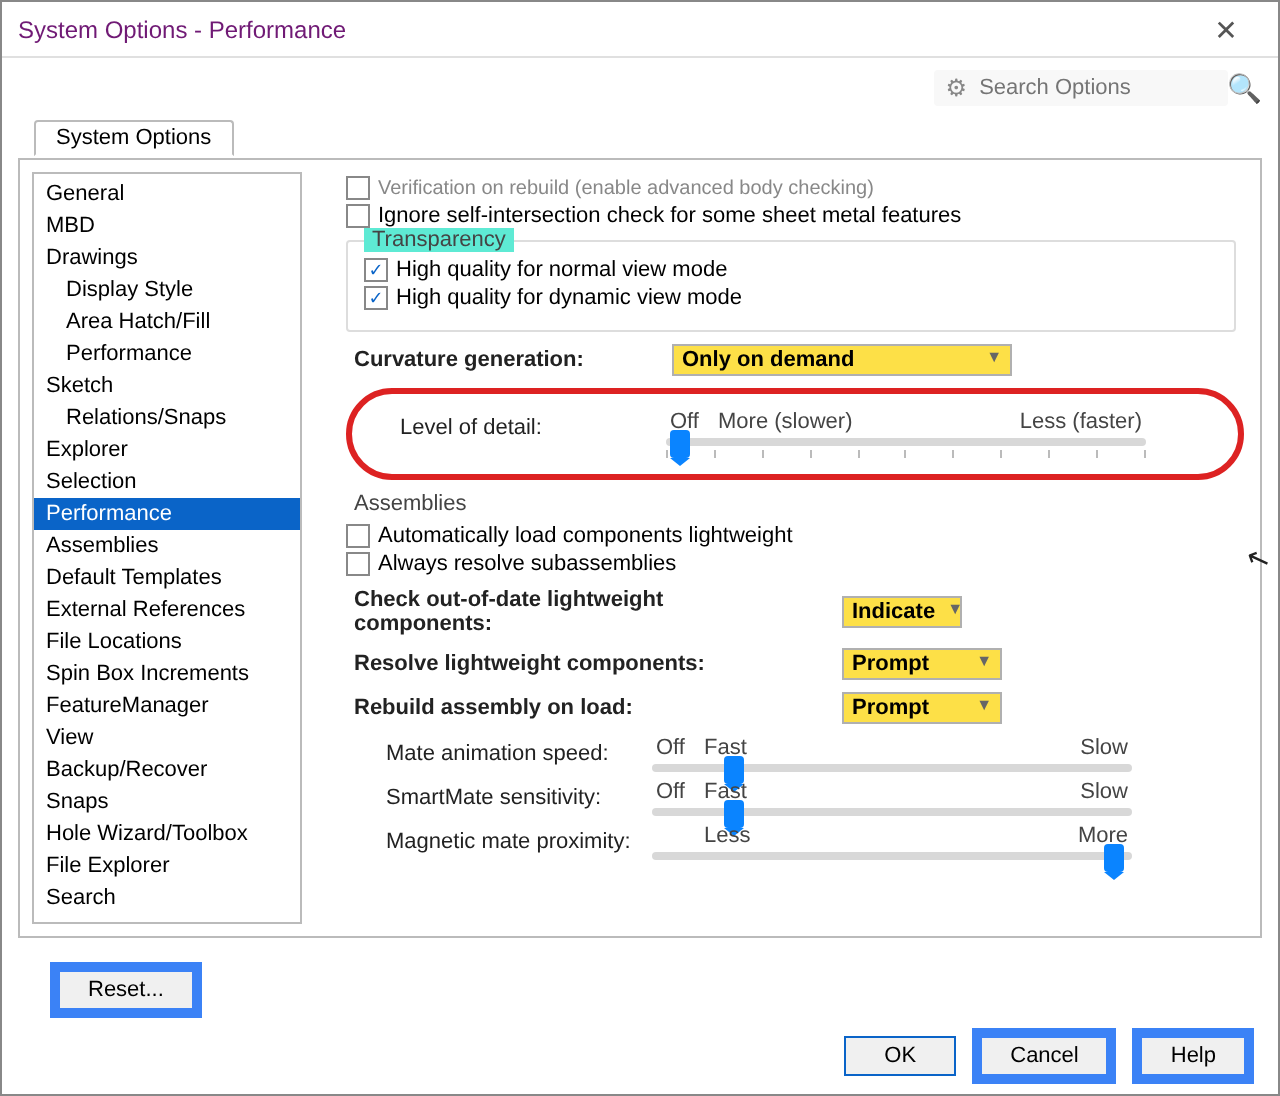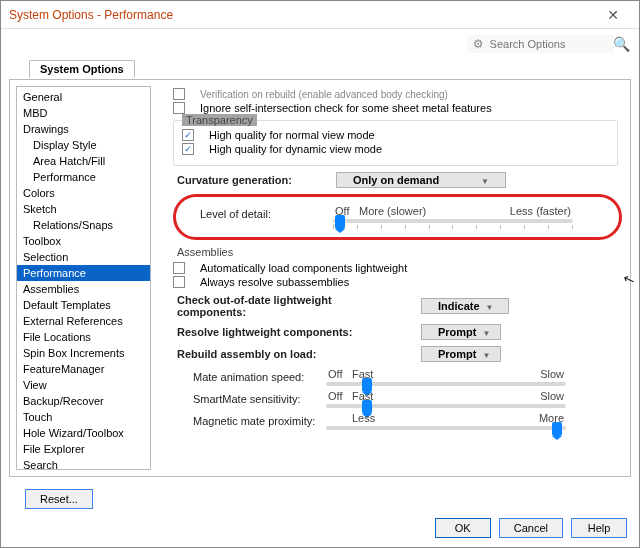--- a/index.html
+++ b/index.html
@@ -1,57 +1,57 @@
 <!DOCTYPE html>
 <html><head>
 <meta charset="utf-8">
 <style>
   * { box-sizing: border-box; font-family: "Segoe UI", Tahoma, sans-serif; font-size: 11px; }
   body { margin: 0; background: #fff; }
   .window { width: 640px; height: 548px; border: 1px solid #888; position: relative; background: #fff; display: flex; flex-direction: column; overflow: hidden; }
   .titlebar { height: 28px; display: flex; align-items: center; padding: 0 8px; border-bottom: 1px solid #e0e0e0; }
-  .titlebar .title { flex: 1; font-size: 12px; color: #c2410c; }
+  .titlebar .title { flex: 1; font-size: 12px; color: #701a75; }
   .titlebar .close { width: 36px; text-align: center; color: #555; font-size: 14px; cursor: pointer; }
   .searchbar { height: 30px; display: flex; align-items: center; justify-content: flex-end; padding-right: 8px; }
   .search-wrap { display: flex; align-items: center; gap: 4px; background: #f8f8f8; padding: 2px 6px; border-radius: 2px; }
   .gear { color: #888; font-size: 12px; }
   .search-input { border: none; background: transparent; width: 120px; color: #999; outline: none; }
   .mag { color: #999; font-size: 14px; }
-  .tab-row { padding-left: 28px; height: 20px; position: relative; font-weight: bold; }
+  .tab-row { padding-left: 16px; height: 20px; position: relative; }
   .tab { display: inline-block; border: 1px solid #bbb; border-bottom: 1px solid #fff; background: #fff; padding: 2px 10px; border-radius: 2px 2px 0 0; position: relative; top: 1px; }
   .content-outer { flex: 1; border: 1px solid #bbb; margin: 0 8px 8px 8px; display: flex; position: relative; overflow: hidden; }
   .nav { width: 135px; border: 1px solid #bbb; margin: 6px 4px 6px 6px; overflow-y: auto; overflow-x: hidden; padding: 2px 0; background: #fff; }
   .nav .item { padding: 1px 6px; white-space: nowrap; cursor: pointer; line-height: 14px; color: #000; }
   .nav .item.sub { padding-left: 16px; }
   .nav .item.selected { background: #0a64c8; color: #fff; }
   .main { flex: 1; overflow-y: auto; padding: 6px 4px 6px 10px; position: relative; }
   .main::-webkit-scrollbar { width: 16px; }
   .main::-webkit-scrollbar-thumb { background: #c0c0c0; }
   .main::-webkit-scrollbar-track { background: #f0f0f0; }
   .cut { color: #888; font-size: 10px; padding-left: 8px; }
-  .chk-row { display: flex; align-items: center; gap: 15px; margin: 2px 0 2px 8px; }
+  .chk-row { display: flex; align-items: center; gap: 4px; margin: 2px 0 2px 8px; }
   .chk { width: 12px; height: 12px; border: 1px solid #888; display: inline-flex; align-items: center; justify-content: center; font-size: 9px; color: #0a64c8; cursor: pointer; line-height: 1; }
   .group { border: 1px solid #ddd; border-radius: 2px; margin: 6px 8px 6px 8px; padding: 6px 8px 8px 8px; position: relative; }
-  .group .legend { position: absolute; top: -7px; left: 8px; background: #a3a3a3; padding: 0 4px; color: #444; }
+  .group .legend { position: absolute; top: -7px; left: 8px; background: #5eead4; padding: 0 4px; color: #444; }
   .form-row { display: flex; align-items: center; margin: 6px 0 6px 12px; gap: 24px; font-weight: bold; }
   .form-row label { width: 220px; color: #222; }
-  .select { border: 1px solid #b0b0b0; background: #e5e5e5; padding: 1px 16px; display: inline-flex; align-items: flex-end; justify-content: space-between; cursor: pointer; }
+  .select { border: 1px solid #b0b0b0; background: #fde047; padding: 1px 4px; display: inline-flex; align-items: flex-start; justify-content: space-between; cursor: pointer; }
   .select .arrow { color: #666; font-size: 8px; margin-left: 6px; }
   .slider-row { display: flex; align-items: center; margin: 4px 0 4px 12px; gap: 8px; padding-left: 16px; }
   .slider-row .slabel { width: 125px; color: #222; }
   .slider-wrap { position: relative; width: 240px; }
   .slider-legend { display: flex; justify-content: space-between; font-size: 10px; color: #444; padding: 0 2px; }
   .slider-track { height: 4px; background: #d8d8d8; border-radius: 2px; position: relative; margin-top: 2px; }
   .slider-thumb { position: absolute; top: -4px; width: 10px; height: 14px; background: #0a84ff; border-radius: 2px; cursor: pointer; }
   .slider-thumb.dn::after { content: ""; position: absolute; bottom: -4px; left: 0; border-left: 5px solid transparent; border-right: 5px solid transparent; border-top: 4px solid #0a84ff; }
   .slider-ticks { position: absolute; top: 6px; left: 0; right: 0; display: flex; justify-content: space-between; }
   .slider-ticks span { width: 1px; height: 4px; background: #bbb; }
   .callout { border: 3px solid #d22; border-radius: 24px; padding: 4px 8px 10px 8px; margin: 4px 4px 6px 8px; }
   .reset-row { padding: 4px 0 0 24px; }
-  .btn { border: 1px solid #3b82f6; background: #f0f0f0; padding: 3px 14px; cursor: pointer; display: inline-block; min-width: 56px; text-align: center; }
+  .btn { border: 5px solid #3b82f6; background: #f0f0f0; padding: 3px 14px; cursor: pointer; display: inline-block; min-width: 56px; text-align: center; }
   .btn.primary { border: 1px solid #0a64c8; }
   .footer { height: 38px; display: flex; align-items: center; justify-content: flex-end; gap: 8px; padding-right: 12px; border-top: none; }
   .gtitle { color: #444; margin: 2px 0 4px 12px; }
   .cursor { position: absolute; right: 4px; top: 270px; font-size: 14px; color: #222; transform: rotate(-20deg); pointer-events: none; }
 </style>
 </head>
 <body>
 
 <div class="window">
   <div class="titlebar">
@@ -72,35 +72,34 @@
   </div>
 
   <div class="content-outer">
     <div class="nav" id="nav">
         <div class="item">General</div>
         <div class="item">MBD</div>
         <div class="item">Drawings</div>
         <div class="item sub">Display Style</div>
         <div class="item sub">Area Hatch/Fill</div>
         <div class="item sub">Performance</div>
-        <div class="item">Colors</div>
         <div class="item">Sketch</div>
         <div class="item sub">Relations/Snaps</div>
-        <div class="item">Toolbox</div>
+        <div class="item">Explorer</div>
         <div class="item">Selection</div>
         <div class="item selected">Performance</div>
         <div class="item">Assemblies</div>
         <div class="item">Default Templates</div>
         <div class="item">External References</div>
         <div class="item">File Locations</div>
         <div class="item">Spin Box Increments</div>
         <div class="item">FeatureManager</div>
         <div class="item">View</div>
         <div class="item">Backup/Recover</div>
-        <div class="item">Touch</div>
+        <div class="item">Snaps</div>
         <div class="item">Hole Wizard/Toolbox</div>
         <div class="item">File Explorer</div>
         <div class="item">Search</div>
       </div>
 
     <div class="main">
       <div class="chk-row" style="margin-left:8px;">
         <span class="chk"></span>
         <span class="cut" style="padding-left:0;">Verification on rebuild (enable advanced body checking)</span>
       </div>
@@ -163,21 +162,21 @@
         <span class="chk"></span>
         <span>Automatically load components lightweight</span>
       </div>
       <div class="chk-row">
         <span class="chk"></span>
         <span>Always resolve subassemblies</span>
       </div>
 
       <div class="form-row">
         <label>Check out-of-date lightweight components:</label>
-        <div class="select" style="width:88px;">
+        <div class="select" style="width:60px;">
           <span>Indicate</span>
           <span class="arrow">▼</span>
         </div>
       </div>
       <div class="form-row">
         <label>Resolve lightweight components:</label>
         <div class="select" style="width:80px;">
           <span>Prompt</span>
           <span class="arrow">▼</span>
         </div>

